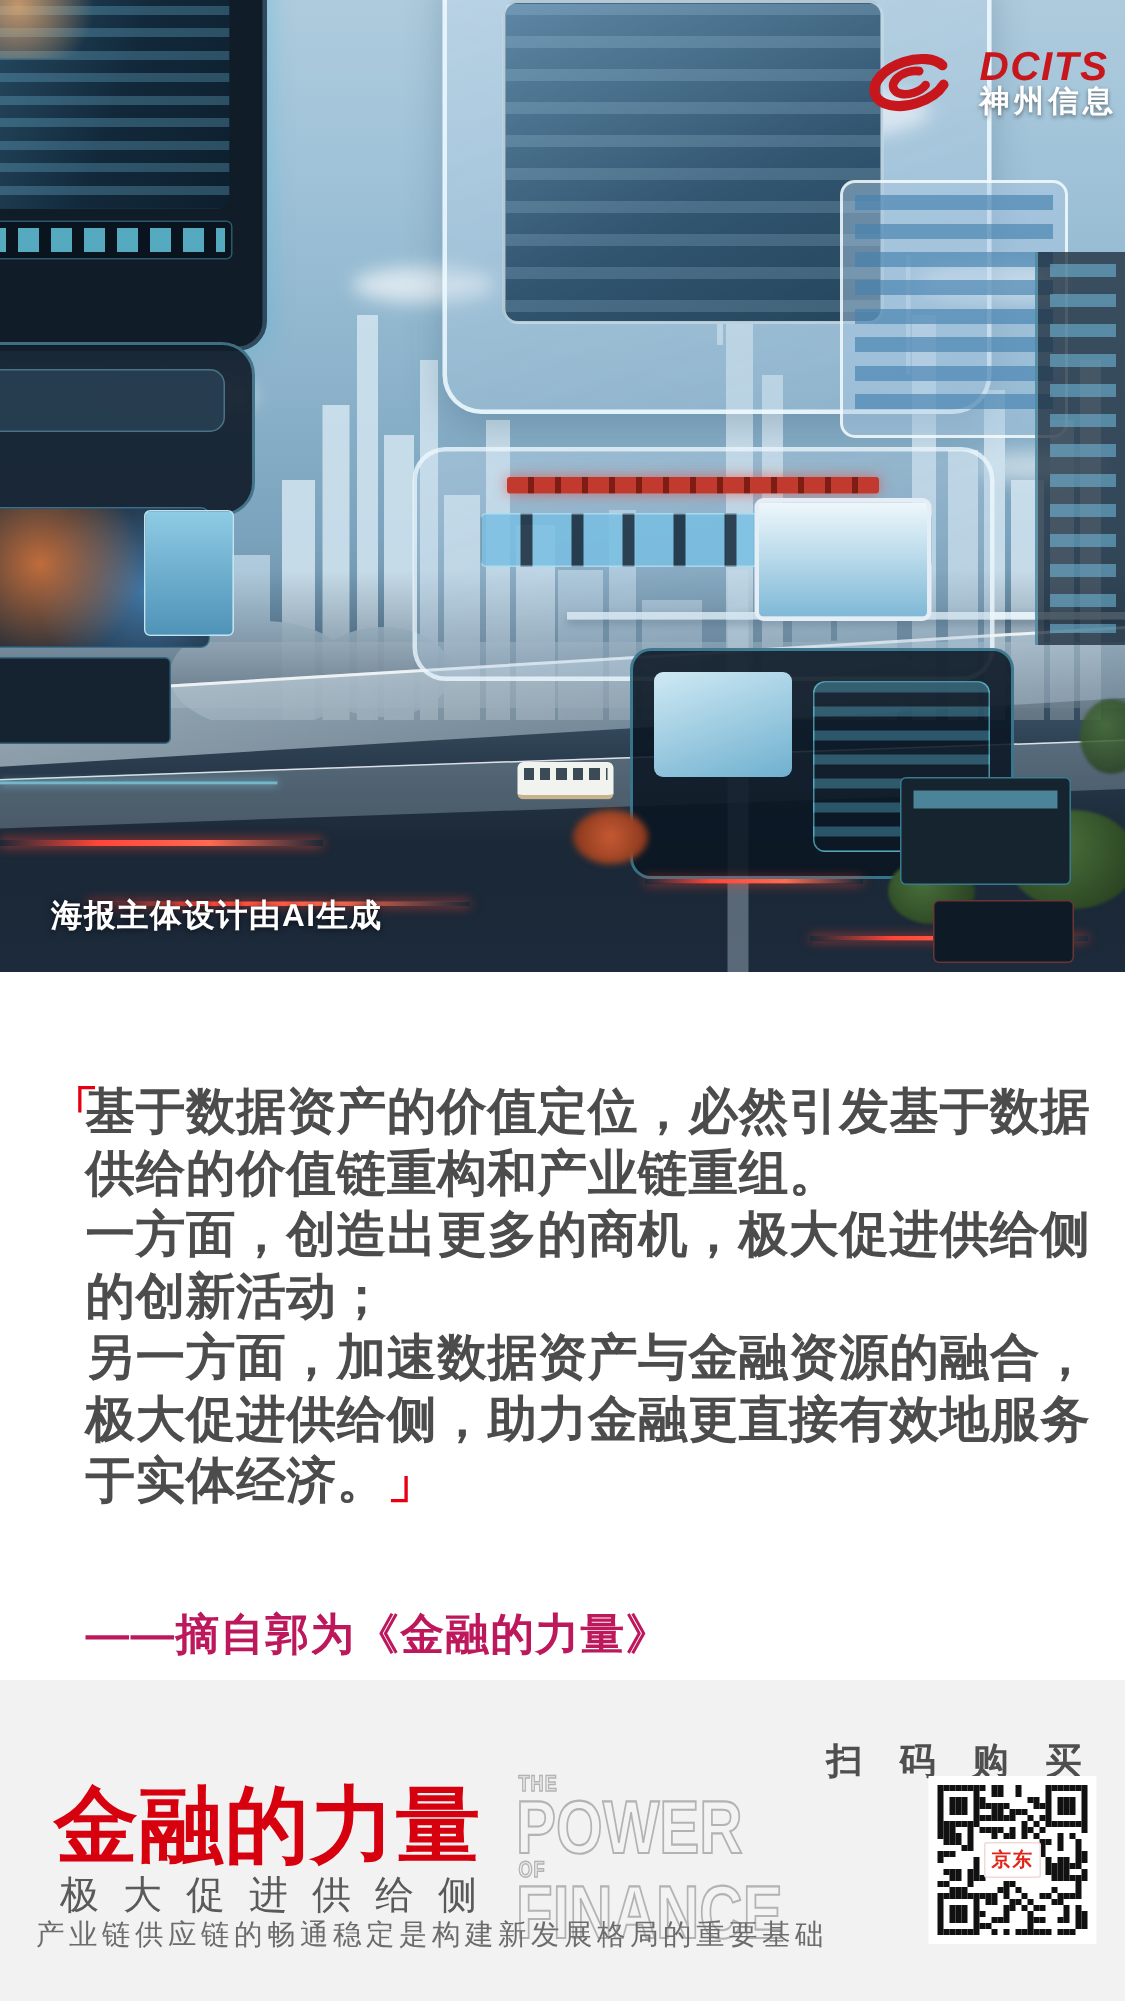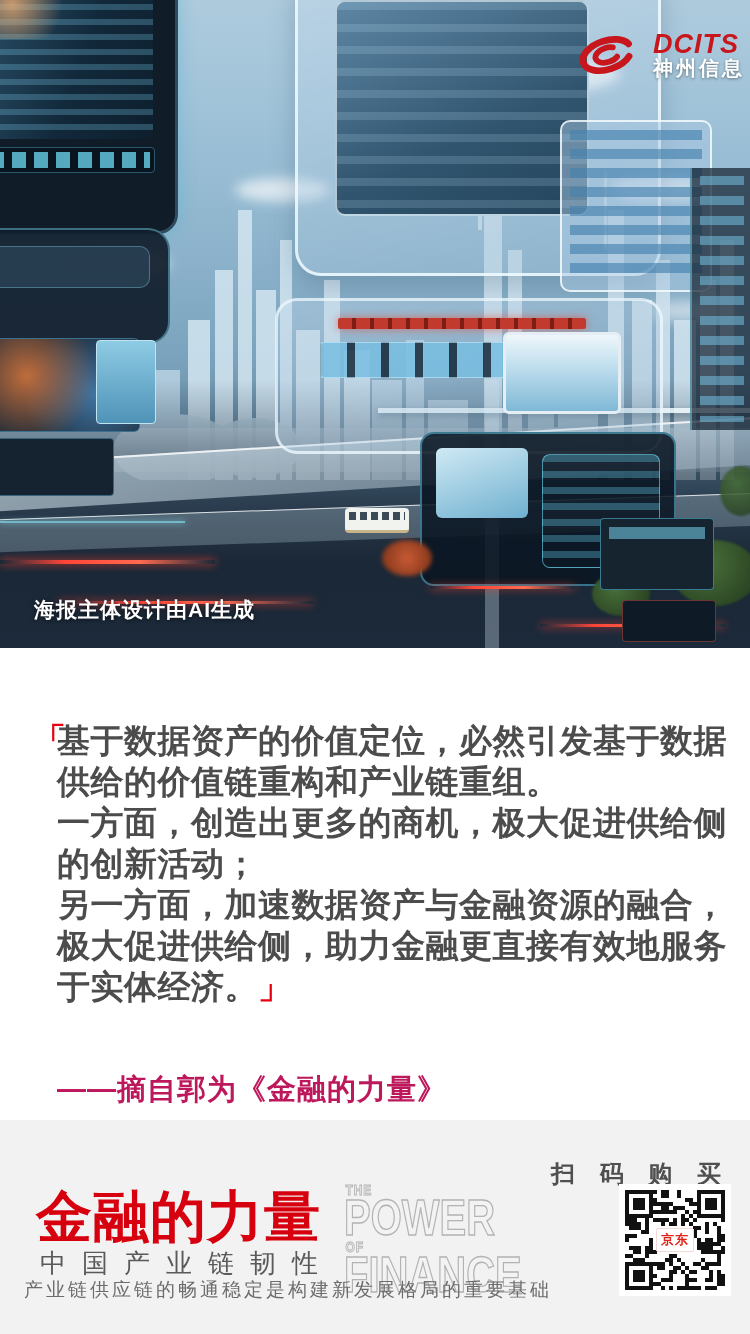--- a/index.html
+++ b/index.html
@@ -258,21 +258,21 @@
       <div class="q-line"><span>的创新活动；</span></div>
       <div class="q-line"><span>另一方面，加速数据资产与金融资源的融合，</span></div>
       <div class="q-line"><span>极大促进供给侧，助力金融更直接有效地服务</span></div>
       <div class="q-line"><span>于实体经济。</span><span class="q-mark">」</span></div>
     </div>
     <div class="attribution">——摘自郭为《金融的力量》</div>
   </div>
 
   <div class="footer">
     <div class="f-title">金融的力量</div>
-    <div class="f-sub">中国产业链韧性</div>
+    <div class="f-sub">极大促进供给侧</div>
     <div class="f-en">
       <span class="en-small">THE</span>
       <span class="en-big">POWER</span>
       <span class="en-small en-row2">OF</span>
       <span class="en-big">FINANCE</span>
     </div>
     <div class="f-tagline">产业链供应链的畅通稳定是构建新发展格局的重要基础</div>
     <div class="f-qr-label">扫 码 购 买</div>
     <div class="qr">
       <div class="qr-grid" id="qr-grid">

